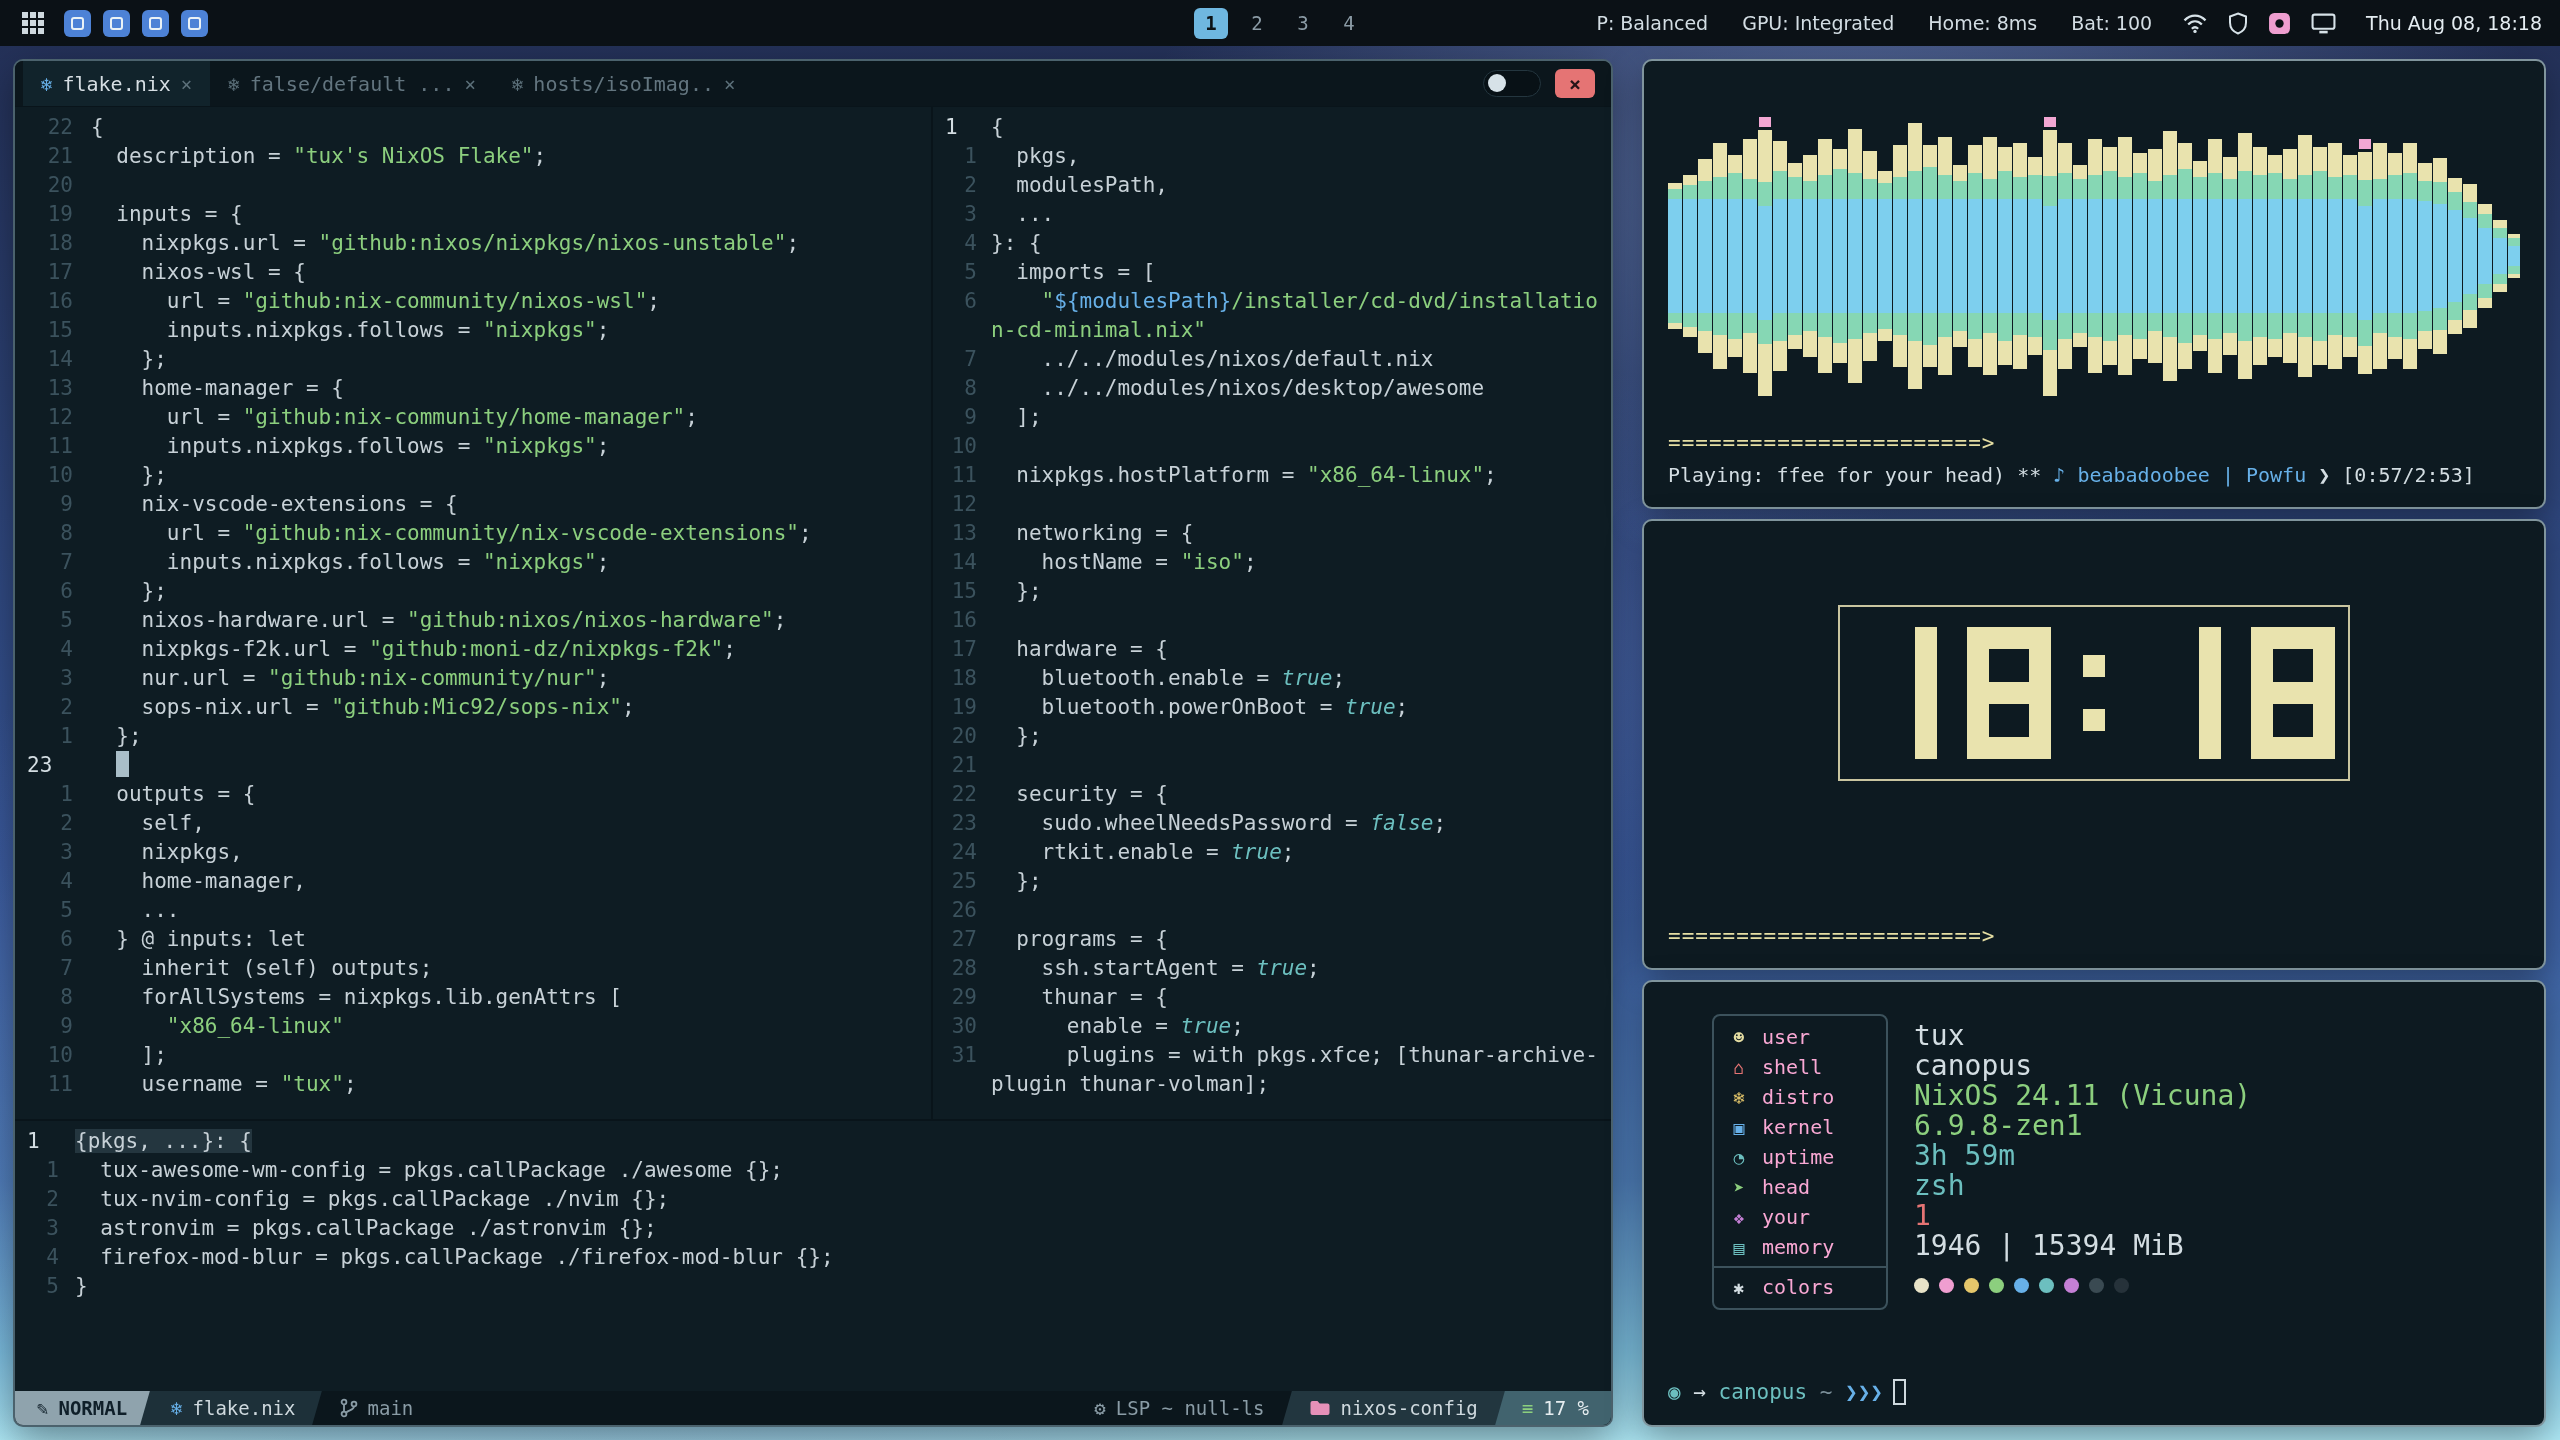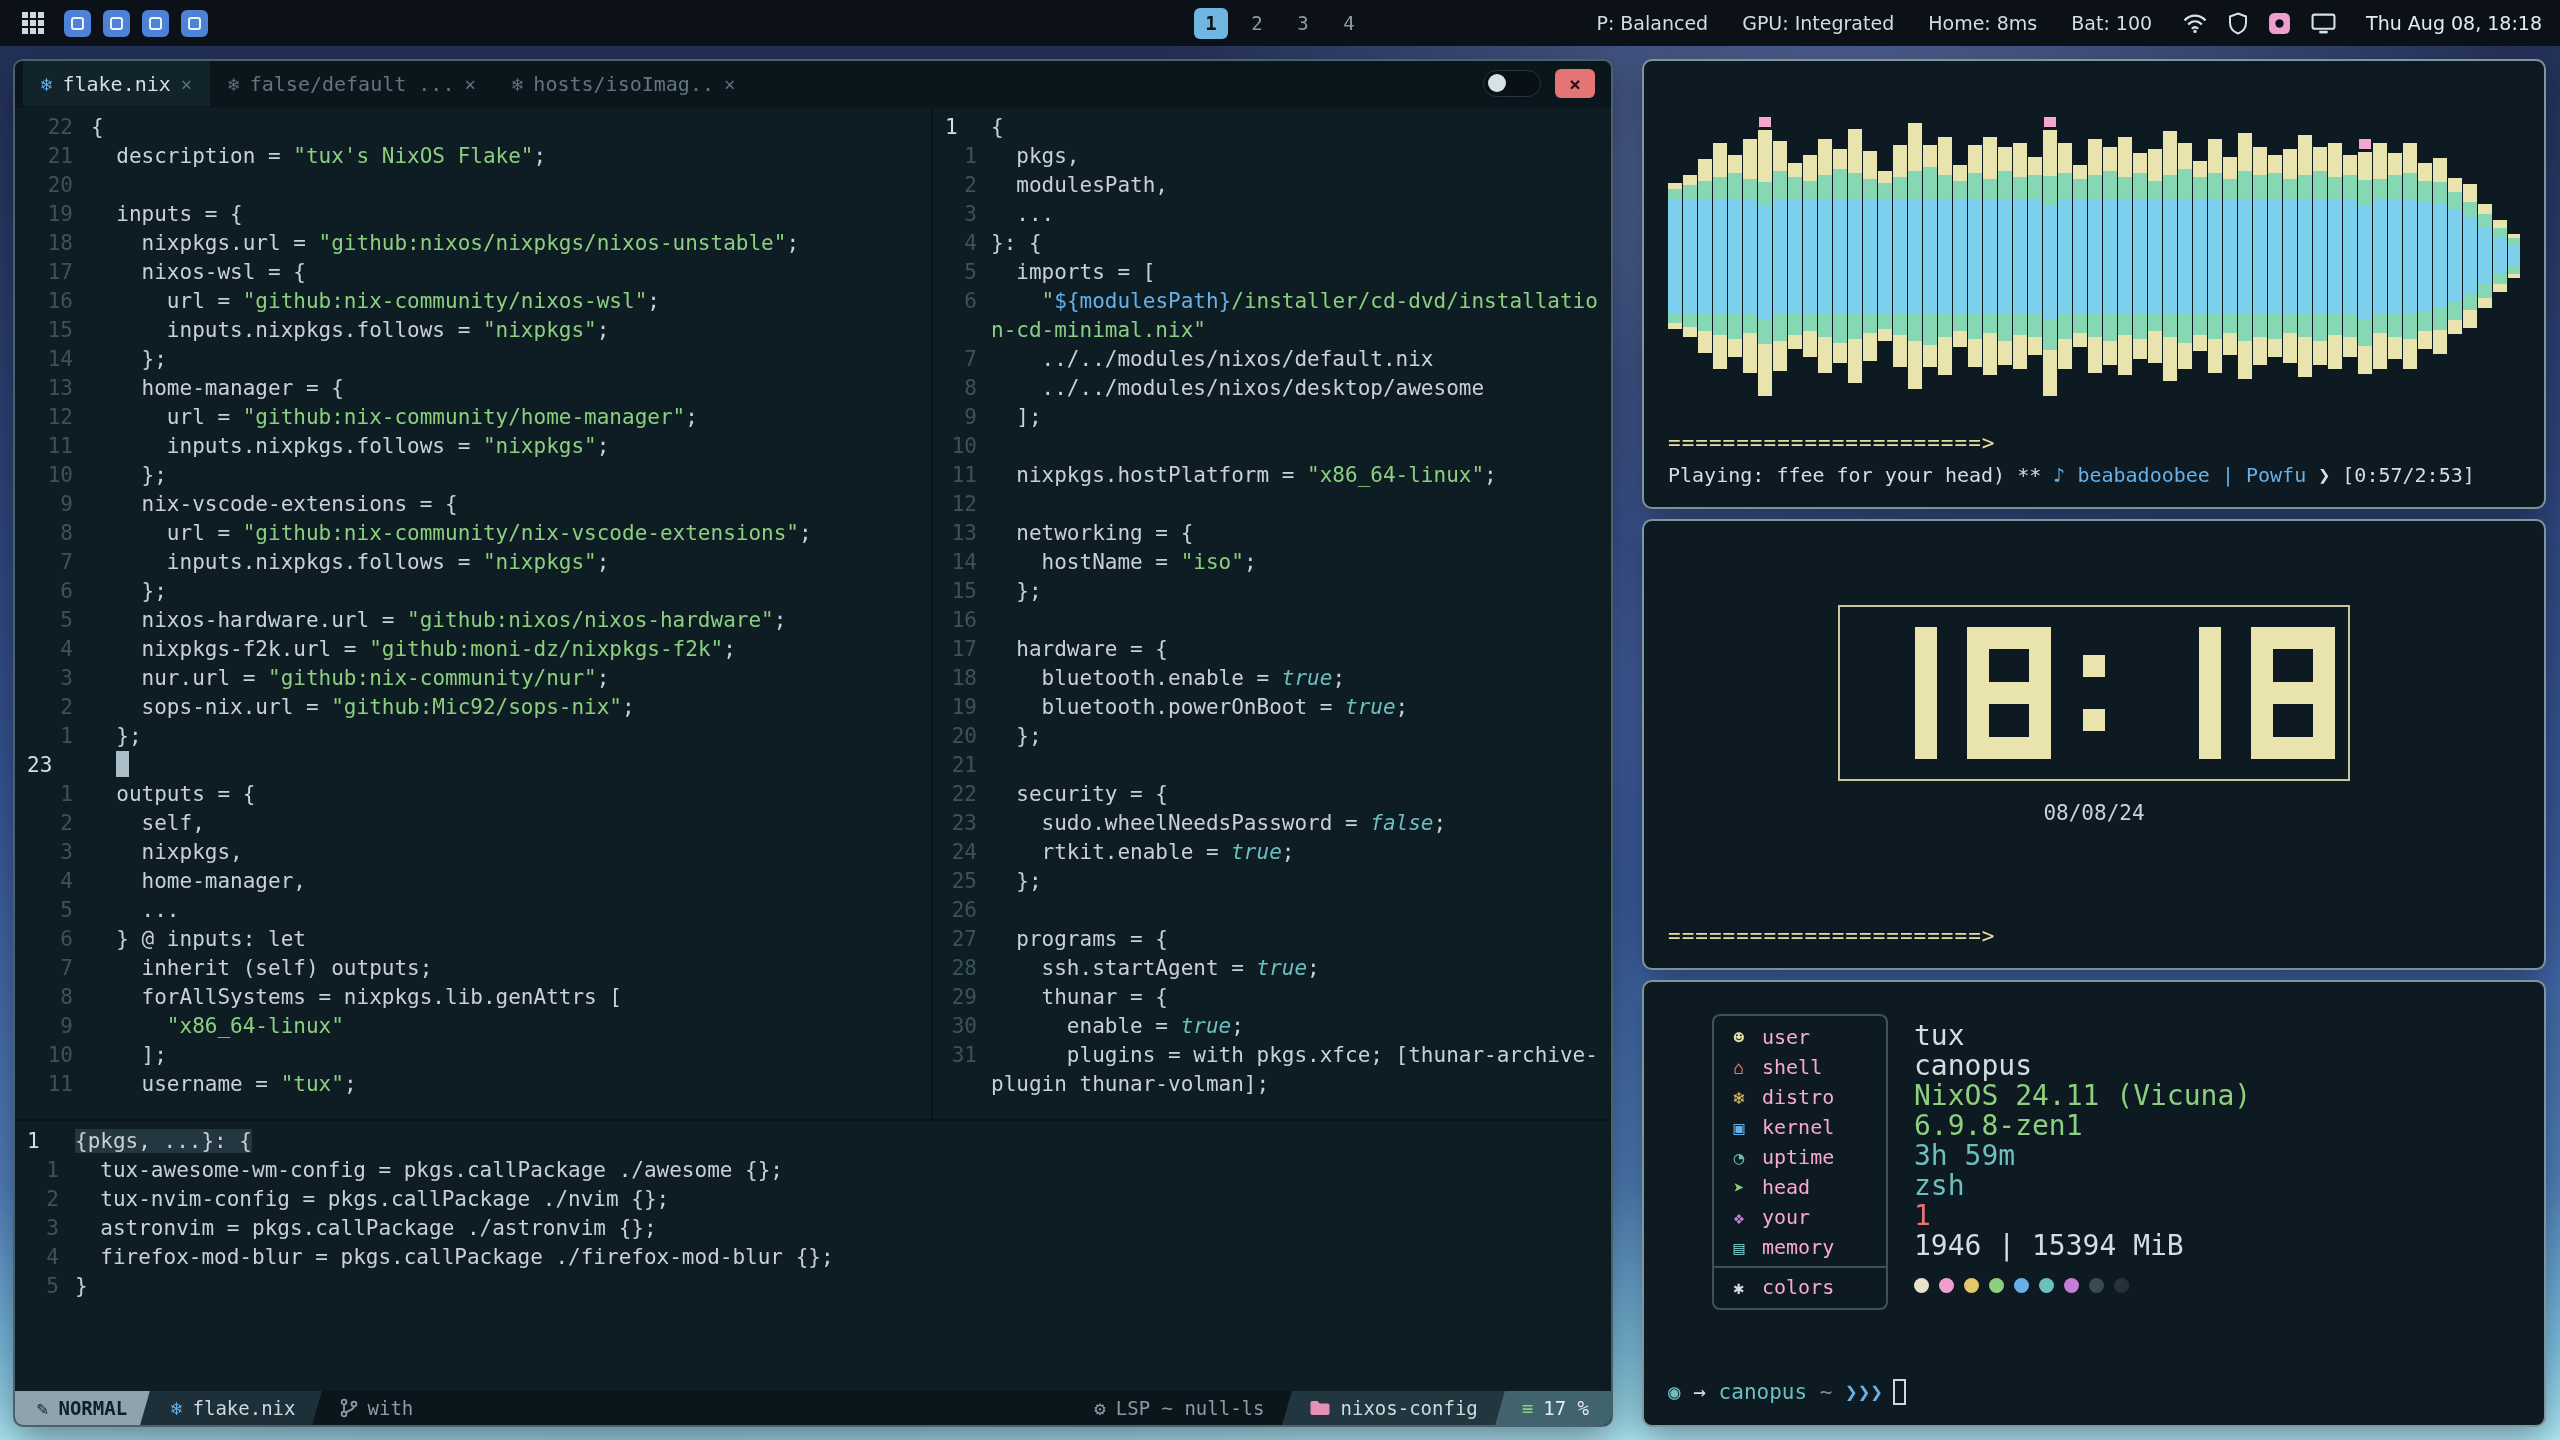--- a/index.html
+++ b/index.html
@@ -243,21 +243,21 @@
       <span class="snow">❄</span>
       <span>flake.nix</span>
     </div>
     <div class="sl-seg sl-branch">
       <svg width="18" height="20" viewBox="0 0 18 20" fill="none" stroke="#8a9ca6" stroke-width="1.8">
         <circle cx="4" cy="4" r="2.4"></circle>
           <circle cx="4" cy="16" r="2.4"></circle>
           <circle cx="14" cy="6" r="2.4"></circle>
         <path d="M4 6.5 V13.5 M14 8.5 C14 12 9 12 6.5 14.2"></path>
       </svg>
-      <span>with</span>
+      <span>main</span>
     </div>
     <div class="sl-right">
       <div class="sl-seg sl-lsp">
         <span>⚙</span>
         <span>LSP ~ null-ls</span>
       </div>
       <div class="sl-seg sl-proj">
         <svg width="22" height="18" viewBox="0 0 22 18">
             <path d="M1.5 4 a2 2 0 0 1 2 -2 h5 l2.2 2.5 h7.8 a2 2 0 0 1 2 2 v7.5 a2 2 0 0 1 -2 2 h-15 a2 2 0 0 1 -2 -2 Z" fill="#e690b8"></path>
           </svg>
@@ -706,21 +706,20 @@
       <div class="seg-digit">
         <div class="seg seg-a"></div>
         <div class="seg seg-b"></div>
         <div class="seg seg-c"></div>
         <div class="seg seg-d"></div>
         <div class="seg seg-e"></div>
         <div class="seg seg-f"></div>
         <div class="seg seg-g"></div>
       </div>
     </div>
-  <div class="clock-date">08/08/24</div>
   <div class="sep-line">=======================&gt;</div>
 </section>
 
 <section class="box box-fetch">
   <div class="fetch">
     <div class="fetch-left" id="fetch-left">
         <div class="f-row">
           <span class="f-icon c-cream">☻</span>
           <span class="f-label">user</span>
         </div>

